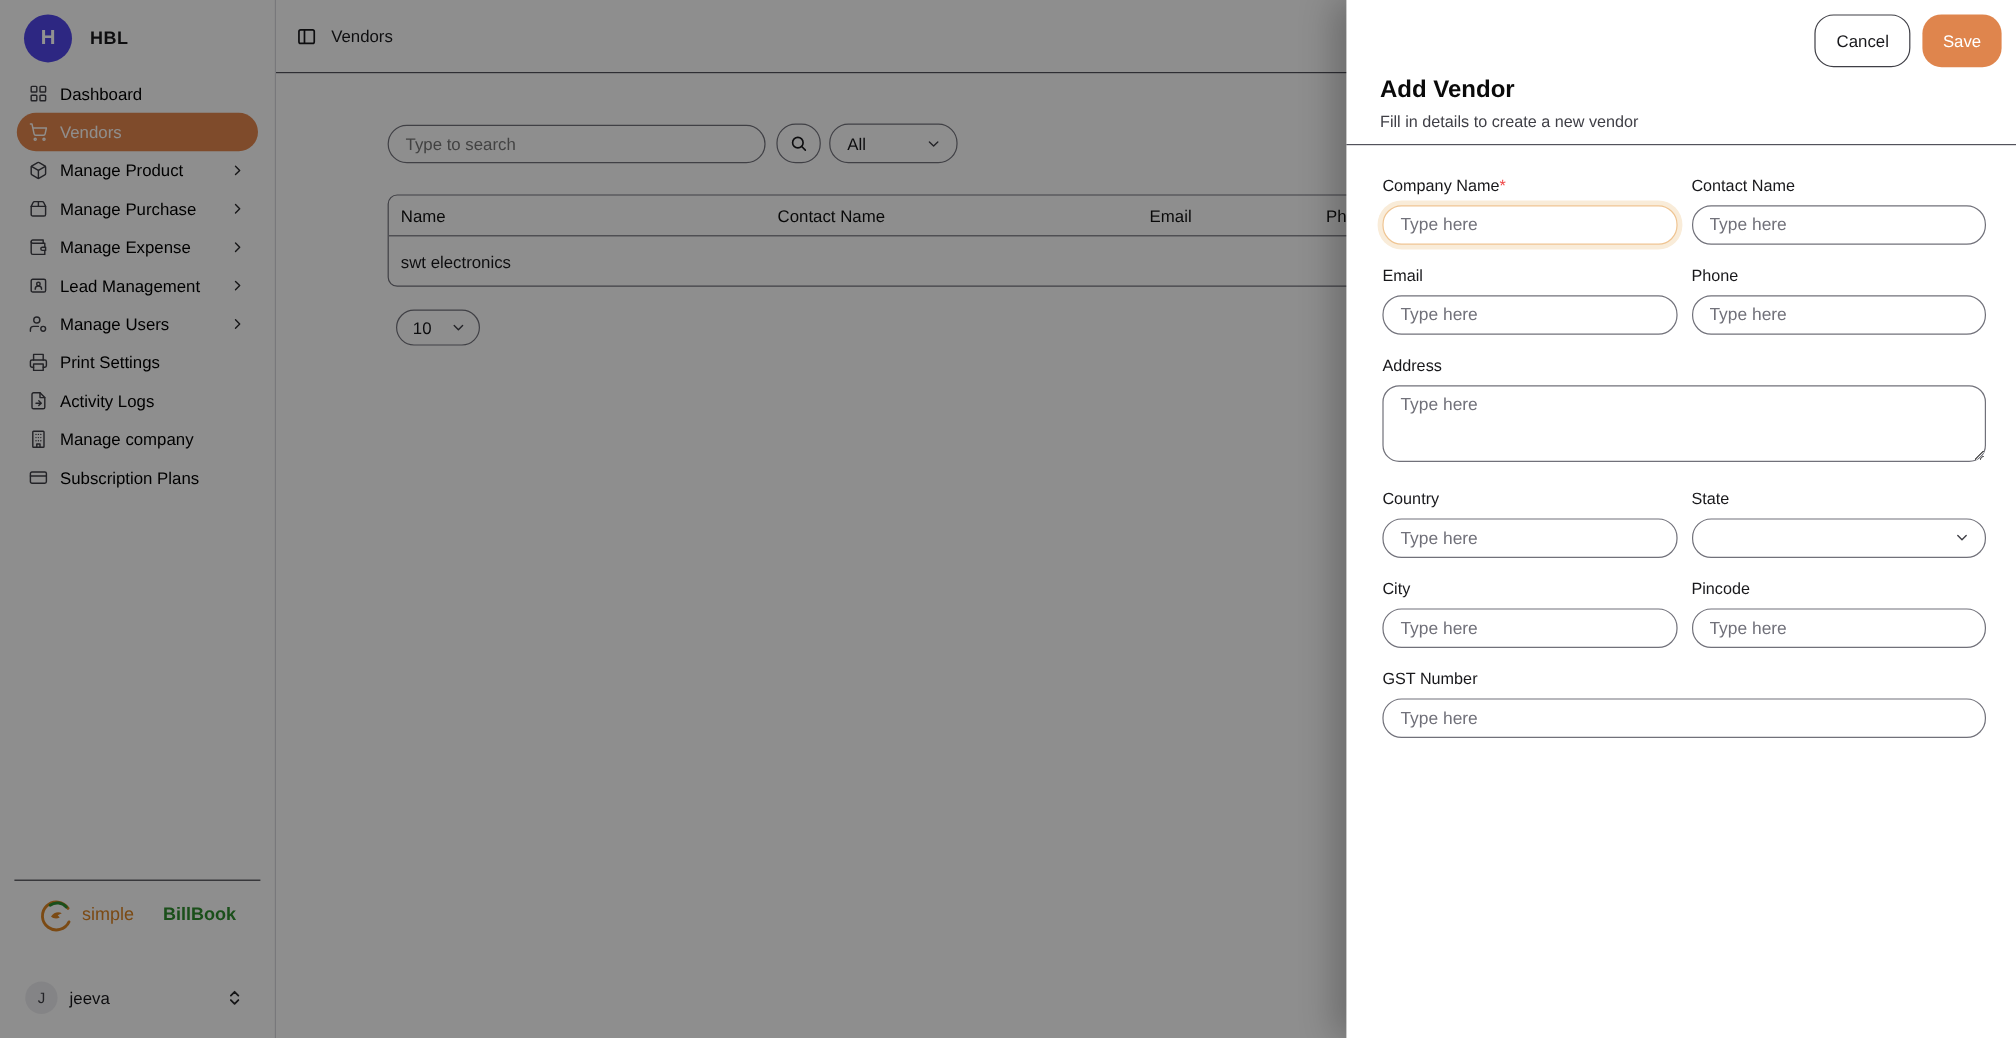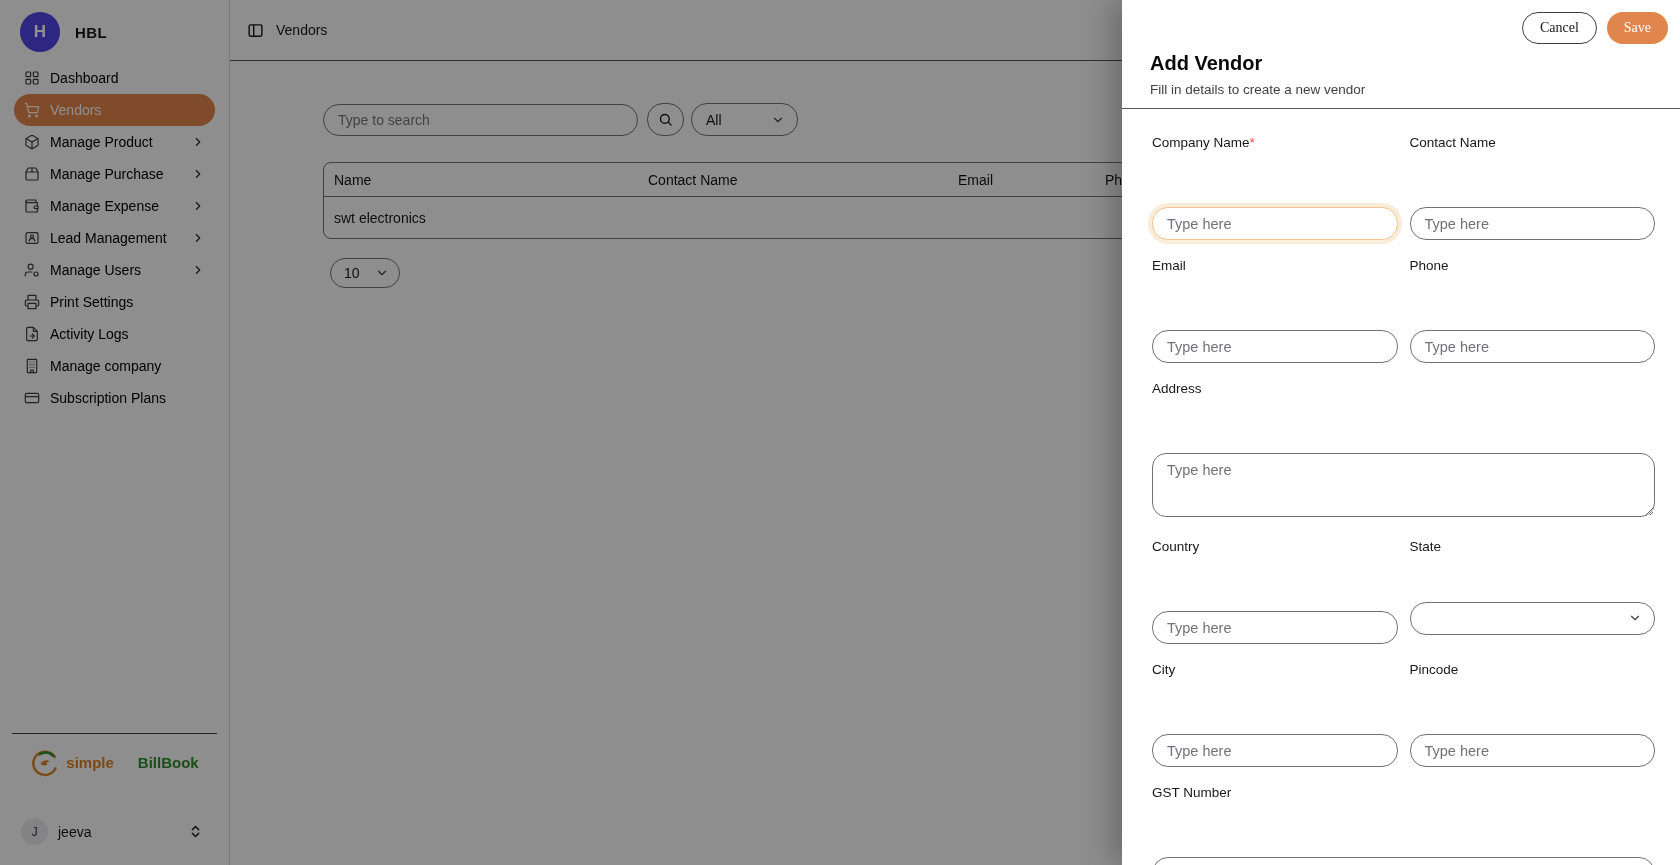--- a/index.html
+++ b/index.html
@@ -22,21 +22,21 @@
   .nav { margin-top:10px; padding:0 14px; display:flex; flex-direction:column; }
   .nav-item { height:32px; display:flex; align-items:center; gap:10px; padding:0 10px;
     border-radius:16px; font-size:14px; color:#000000; cursor:pointer; }
   .nav-item svg { flex:0 0 auto; color:#3f3f46; }
   .nav-item .chev { margin-left:auto; color:#27272a; }
   .nav-item.active { background:var(--accent); color:rgba(255,255,255,.95); }
   .nav-item.active svg { color:rgba(255,255,255,.95); }
   .side-spacer { flex:1; }
   .side-divider { height:1px; background:#3f3f46; margin:0 12px; }
   .logo-row { display:flex; align-items:center; justify-content:center; gap:6px; margin-top:14px; }
-  .logo-word1 { color:var(--logo-orange); font-size:15px; font-weight:700;margin-top:28px; }
+  .logo-word1 { color:var(--logo-orange); font-size:15px; font-weight:400;margin-top:28px; }
   .logo-word2 { color:var(--logo-green); font-size:15px; font-weight:bold;padding-left:24px; }
   .user-row { display:flex; align-items:center; gap:10px; margin:40px 26px 20px 21px; cursor:pointer; }
   .user-avatar { width:27px; height:27px; border-radius:50%; background:#e9e9ec; color:#3f3f46;
     display:flex; align-items:center; justify-content:center; font-size:12.5px; }
   .user-name { font-size:14px; }
   .user-row .chev { margin-left:auto; color:#27272a; }
 
   
   .content { position:absolute; left:230px; top:0; right:0; bottom:0; }
   .topbar { height:61px; border-bottom:1px solid var(--border-dark); display:flex; align-items:center;
@@ -60,34 +60,34 @@
   .cell:nth-child(3){ width:147px; } .cell:nth-child(4){ flex:1; }
   .pagesize { margin:19px 0 0 100px; width:70px; height:30px; border:1px solid var(--border); border-radius:15px;
     display:flex; align-items:center; justify-content:space-between; padding:0 10px 0 13px; font-size:14px; cursor:pointer; }
   .pagesize .chev { color:#3f3f46; }
 
   
   .overlay { position:absolute; inset:0; background:rgba(0,0,0,.43); z-index:50; }
   .drawer { position:absolute; top:0; right:0; width:558px; height:865px; background:#fff; z-index:60;
     box-shadow:-10px 0 28px rgba(0,0,0,.25); }
   .drawer-actions { display:flex; justify-content:flex-end; gap:10px; padding:12px 12px 0; }
-  .btn { height:32px; border-radius:16px; font-size:14px; font-family:Liberation Serif, serif; cursor:pointer; }
+  .btn { height:44px; border-radius:16px; font-size:14px; font-family:Liberation Sans, sans-serif; cursor:pointer; }
   .btn-cancel { padding:0 17px; background:#fff; border:1px solid #3f3f46; color:#18181b; }
   .btn-save { padding:0 17px; background:var(--accent); border:none; color:#fff; }
   .drawer-head { padding:8px 28px 0; }
   .drawer-title { font-size:20px; font-weight:bold; color:#0a0a0a; }
   .drawer-sub { font-size:13.5px; color:#3f3f46; margin-top:7px; }
   .drawer-divider { height:1px; background:var(--border-dark); margin-top:11px; }
   .form { display:grid; grid-template-columns:1fr 1fr; column-gap:12px; padding:26px 25px 0 30px; align-items:start; }
   .field { margin-bottom:18px; }
   .field.full { grid-column:1 / -1; }
   .field-label { display:block; font-size:13.5px; color:#18181b; margin-bottom:9px; }
   .req { color:var(--req); }
   .ctrl { width:100%; height:33px; border:1px solid var(--border); border-radius:16px; background:#fff;
-    padding:0 14px; font-size:14.5px; font-family:inherit; color:#18181b; outline:none;margin-top:48px; }
+    padding:0 14px; font-size:14.5px; font-family:inherit; color:#18181b; outline:none; }
   .ctrl::placeholder { color:#71717a; opacity:1; }
   .ctrl.focused { border-color:#efc492; box-shadow:0 0 0 4px #f9ecd9; }
   textarea.ctrl { height:64px; padding-top:8px; border-radius:14px; resize:both; }
   .selectwrap { position:relative; }
   .selectwrap .chev { position:absolute; right:13px; top:9px; color:#3f3f46; pointer-events:none; }
 </style>
 </head>
 <body style="--accent: #DF854D; --req: #EF4444; --logo-orange: #D98324; --logo-green: #2E8B2E; --brand-avatar: #4F46E5;">
 
 <div class="app">

